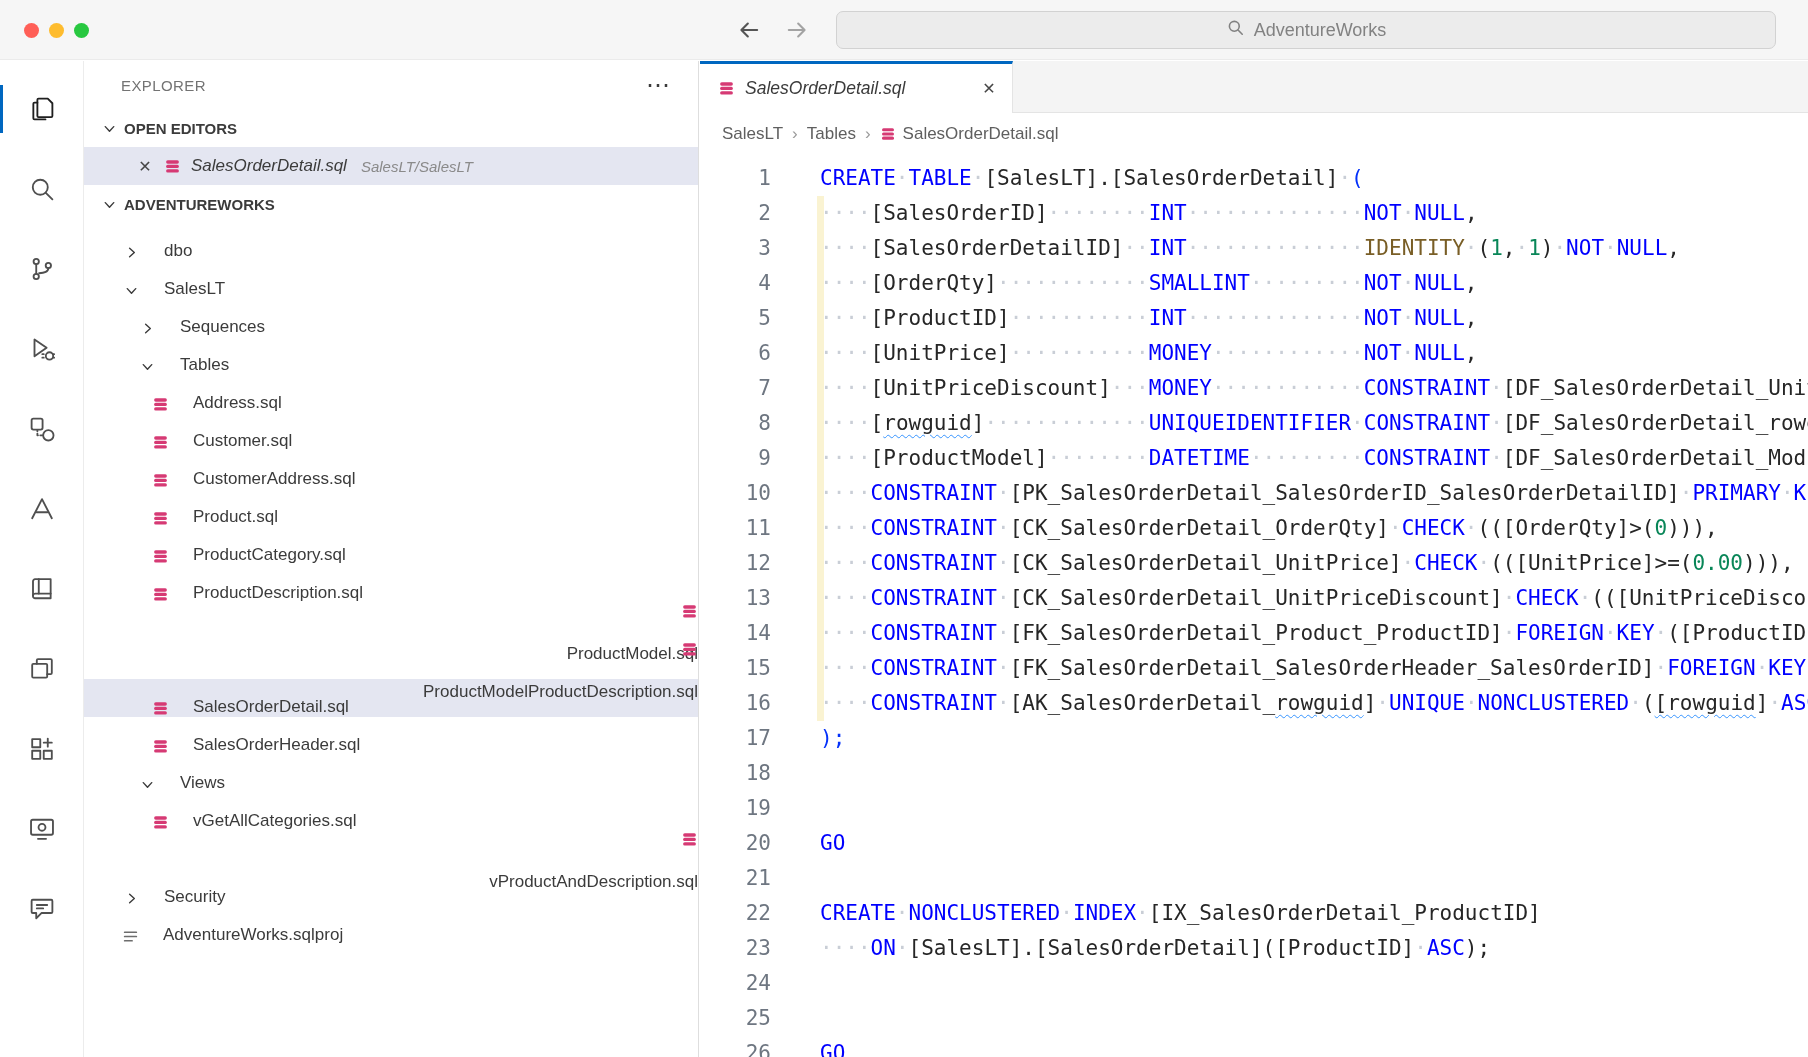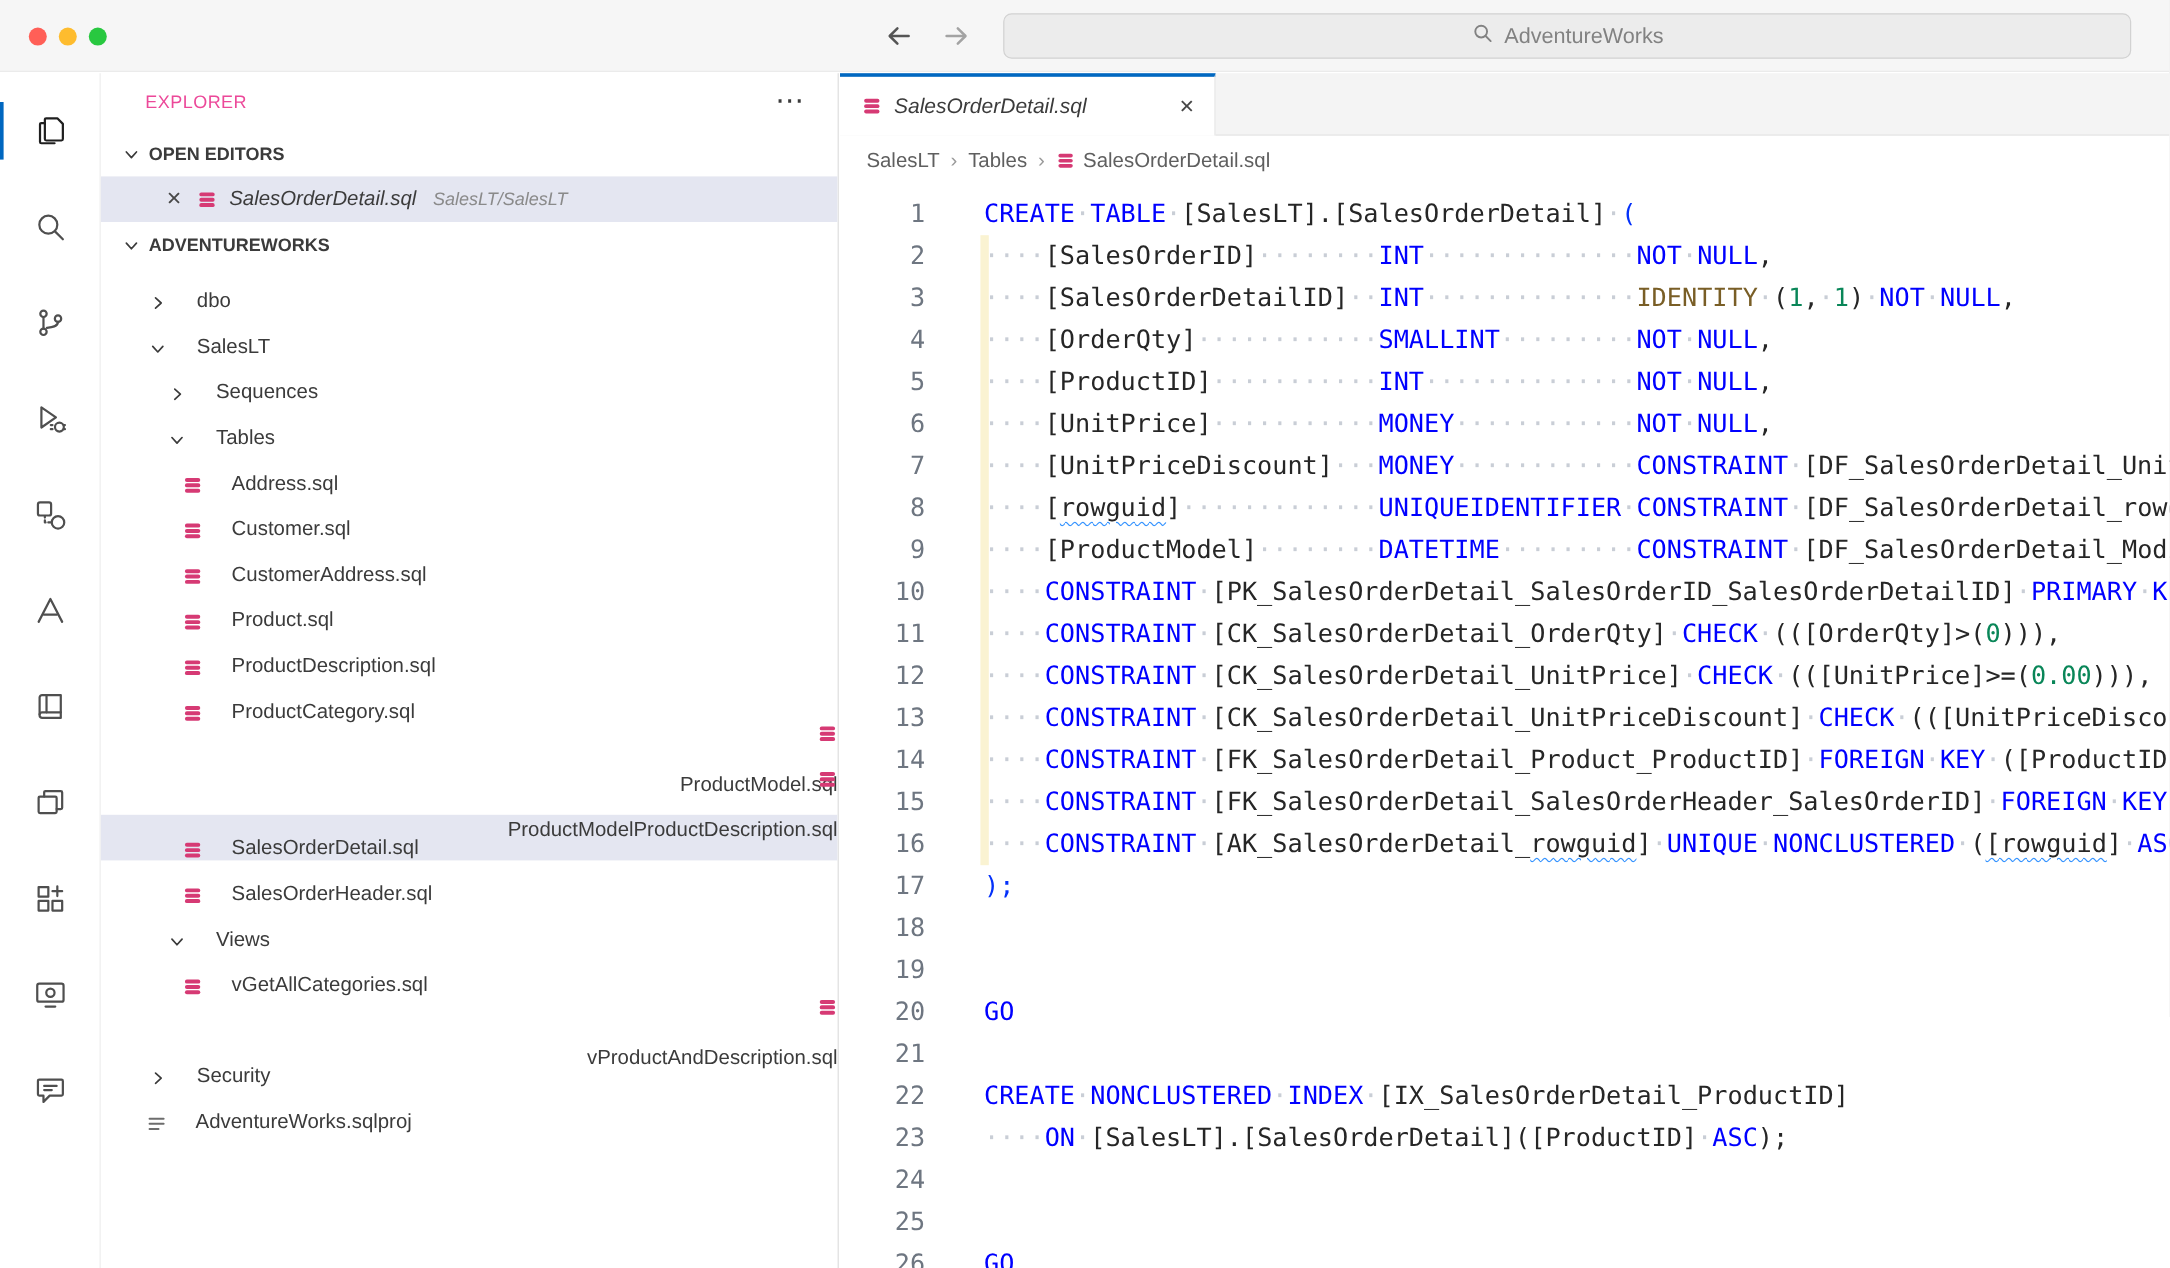--- a/index.html
+++ b/index.html
@@ -22,21 +22,21 @@
   
   .activitybar{position:absolute; left:0; top:61px; width:84px; bottom:0; background:#ffffff; border-right:1px solid #ececec; display:flex; flex-direction:column; align-items:stretch; padding-top:8px;}
   .ab-item{position:relative; height:80px; display:flex; align-items:center; justify-content:center; color:#4f4f4f; cursor:pointer;}
   .ab-item.active{color:#1f1f1f;}
   .ab-item.active::before{content:''; position:absolute; left:0; top:16px; bottom:16px; width:2.5px; background:var(--accent);}
   .ab-icon svg{display:block;}
 
   
   .sidebar{position:absolute; left:84px; top:61px; width:615px; bottom:0; background:#fff; border-right:1px solid #dedede; color:#3b3b3b; overflow:hidden;}
   .sb-title-row{height:48px; display:flex; align-items:center; justify-content:space-between; padding:0 28px 0 37px;}
-  .sb-title{font-size:15px; letter-spacing:.4px; color:#ec4899;}
+  .sb-title{font-size:15px; letter-spacing:.4px; color:#737373;}
   .more-actions{font-size:24px; color:#3b3b3b; line-height:1; cursor:pointer; background:none; border:none;}
   .section-header{height:38px; display:flex; align-items:center; gap:6px; padding-left:16px; font-size:15px; font-weight:700; color:#3b3b3b; cursor:pointer;}
   .chev{width:18px; height:18px; display:inline-flex; align-items:center; justify-content:center; flex:none;}
   .chev svg{display:block;}
   .chev.open svg{transform:rotate(90deg);}
   .row38{height:38px; display:flex; align-items:center;}
   .open-editor-item{padding-left:52px; gap:10px; cursor:pointer;}
   .open-editor-item.selected{background:var(--selection);}
   .close-x{font-size:16px; color:#474747; width:18px; text-align:center; cursor:pointer;}
   .fname{font-style:italic; font-size:17px; color:#3b3b3b; white-space:nowrap;}
@@ -317,31 +317,31 @@
           <span class="tlabel">Product.sql</span>
         </div>
         <div class="tree-row" style="padding-left: 68px;">
           <span class="ficon">
             <svg width="17" height="17" viewBox="0 0 16 16" fill="currentColor">
               <rect x="2" y="2.2" width="12" height="3.1" rx="1.5"></rect>
               <rect x="2" y="6.4" width="12" height="3.1" rx="1.5"></rect>
               <rect x="2" y="10.6" width="12" height="3.1" rx="1.5"></rect>
             </svg>
           </span>
+          <span class="tlabel">ProductCategory.sql</span>
+        </div>
+        <div class="tree-row" style="padding-left: 68px;">
+          <span class="ficon">
+            <svg width="17" height="17" viewBox="0 0 16 16" fill="currentColor">
+              <rect x="2" y="2.2" width="12" height="3.1" rx="1.5"></rect>
+              <rect x="2" y="6.4" width="12" height="3.1" rx="1.5"></rect>
+              <rect x="2" y="10.6" width="12" height="3.1" rx="1.5"></rect>
+            </svg>
+          </span>
           <span class="tlabel">ProductDescription.sql</span>
-        </div>
-        <div class="tree-row" style="padding-left: 68px;">
-          <span class="ficon">
-            <svg width="17" height="17" viewBox="0 0 16 16" fill="currentColor">
-              <rect x="2" y="2.2" width="12" height="3.1" rx="1.5"></rect>
-              <rect x="2" y="6.4" width="12" height="3.1" rx="1.5"></rect>
-              <rect x="2" y="10.6" width="12" height="3.1" rx="1.5"></rect>
-            </svg>
-          </span>
-          <span class="tlabel">ProductCategory.sql</span>
         </div>
         <div class="tree-row" style="padding-left: 68px; flex-direction: column;">
           <span class="ficon">
             <svg width="17" height="17" viewBox="0 0 16 16" fill="currentColor">
               <rect x="2" y="2.2" width="12" height="3.1" rx="1.5"></rect>
               <rect x="2" y="6.4" width="12" height="3.1" rx="1.5"></rect>
               <rect x="2" y="10.6" width="12" height="3.1" rx="1.5"></rect>
             </svg>
           </span>
           <span class="tlabel">ProductModel.sql</span>

